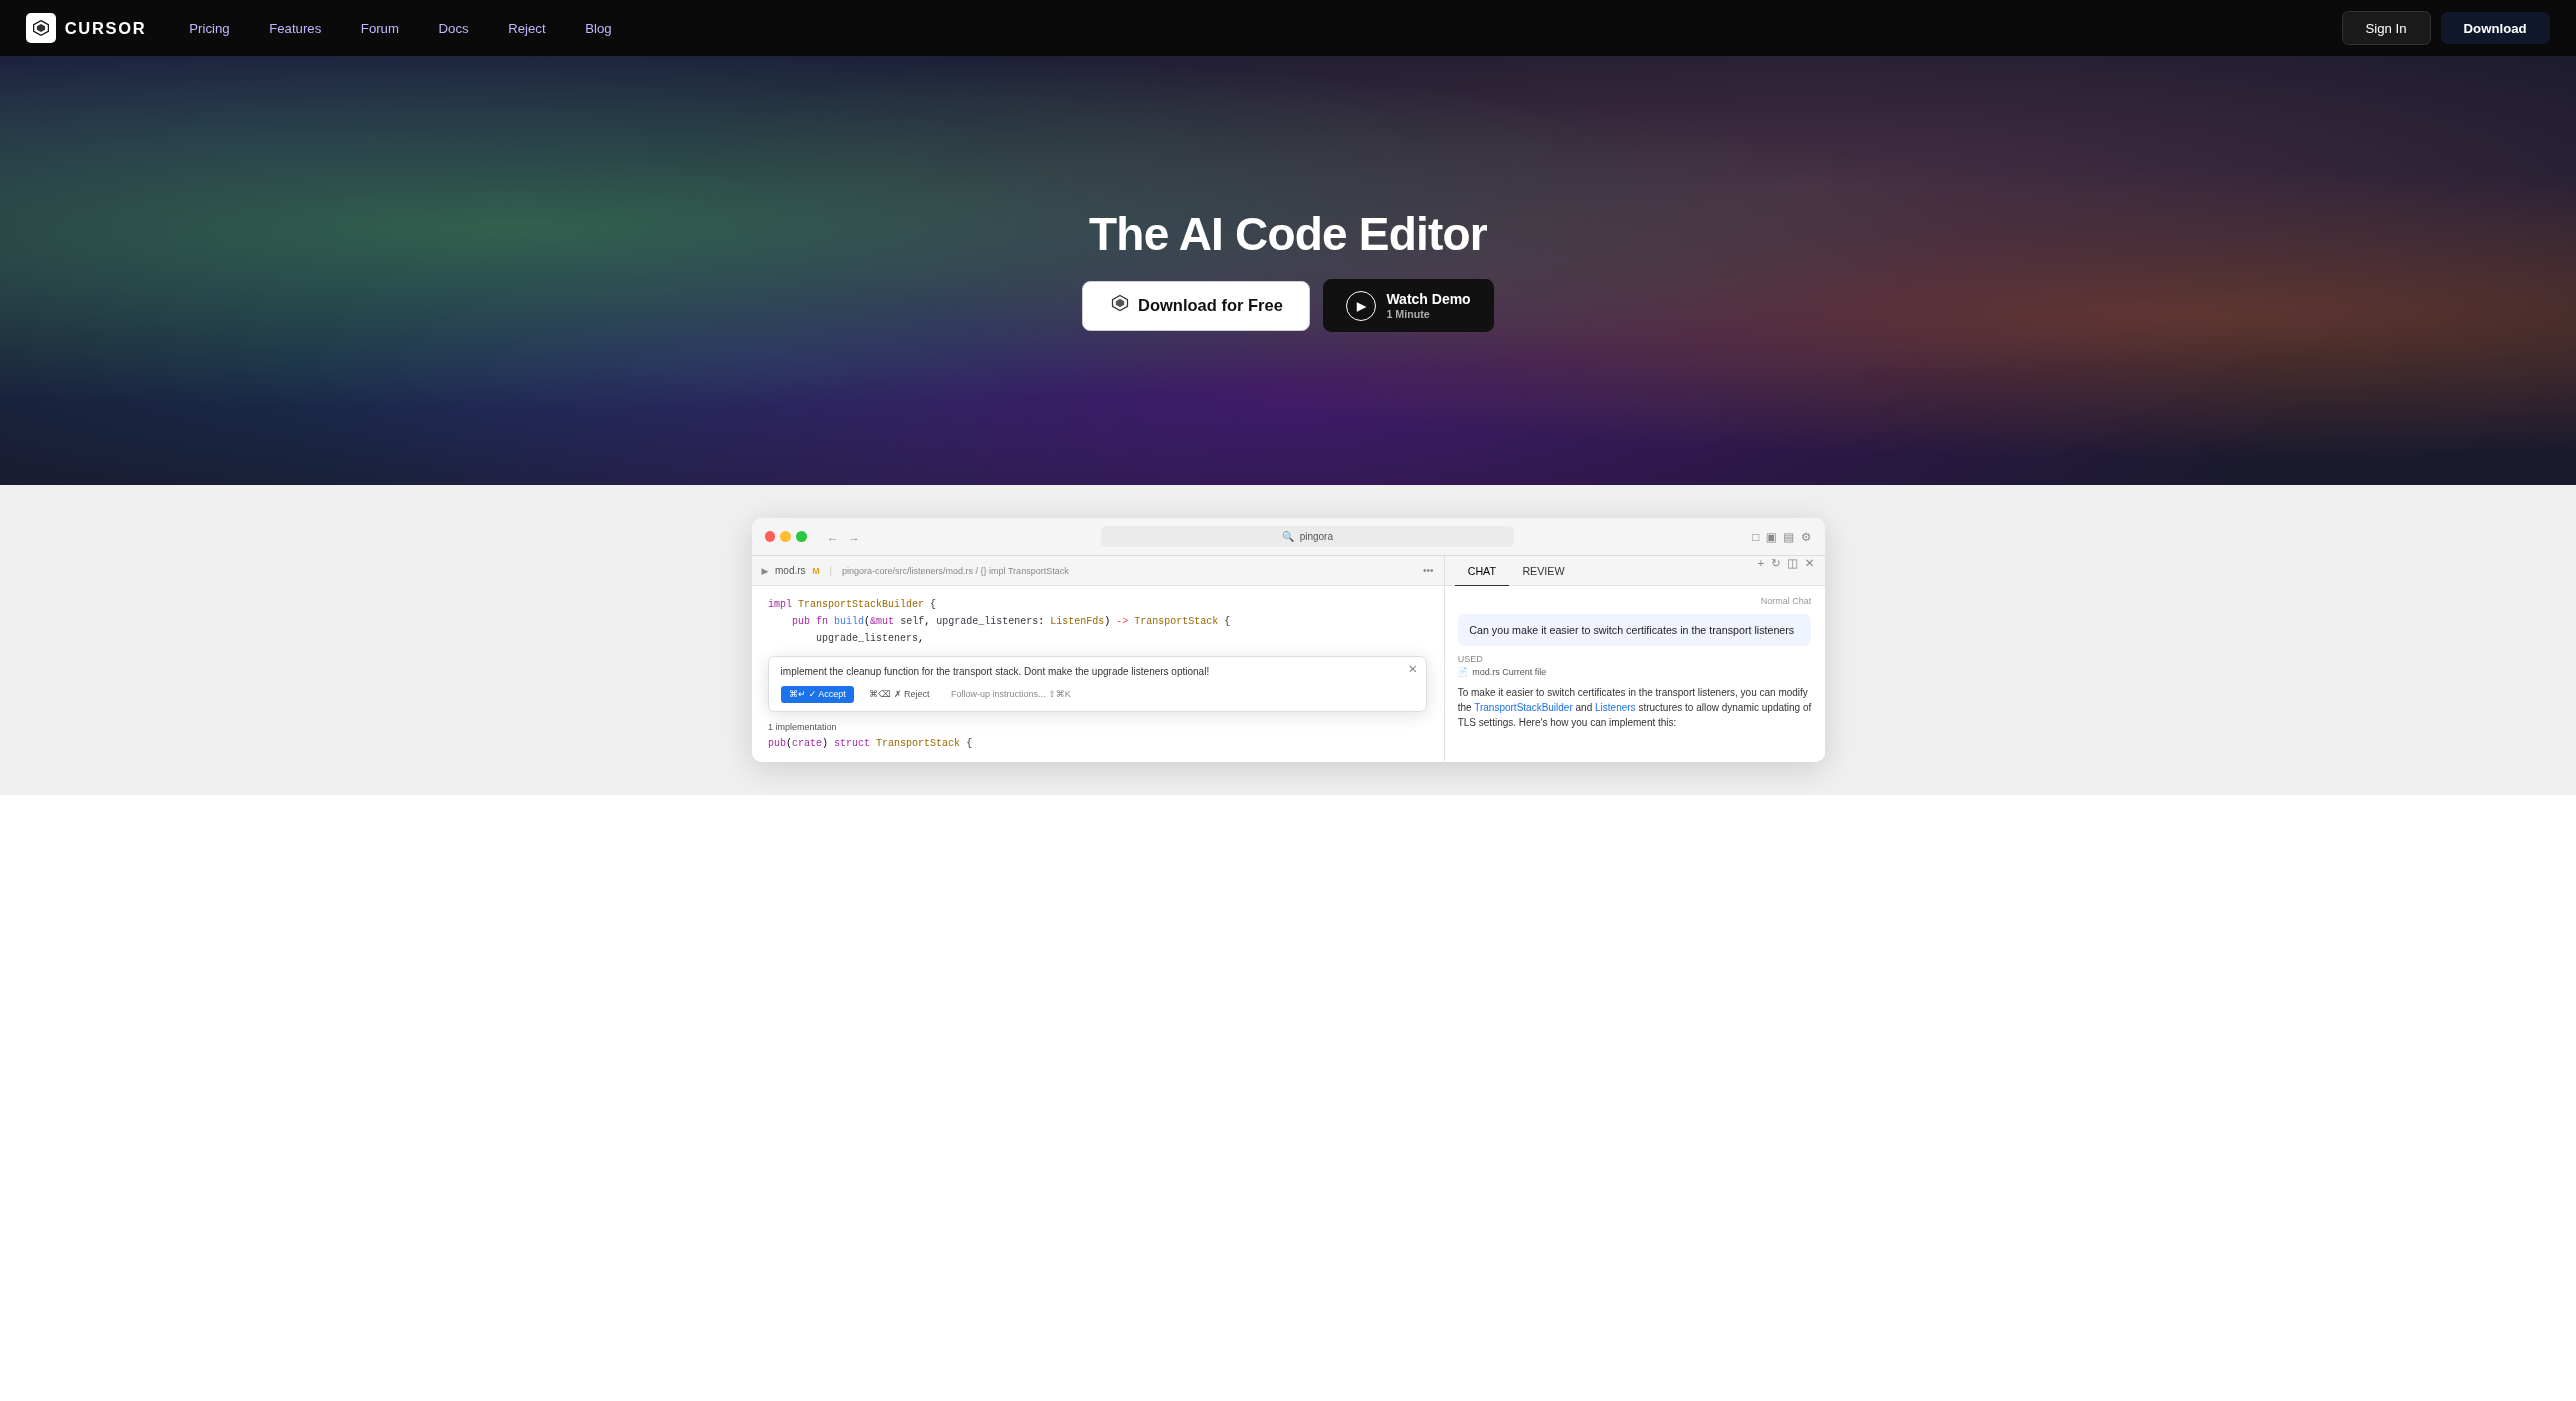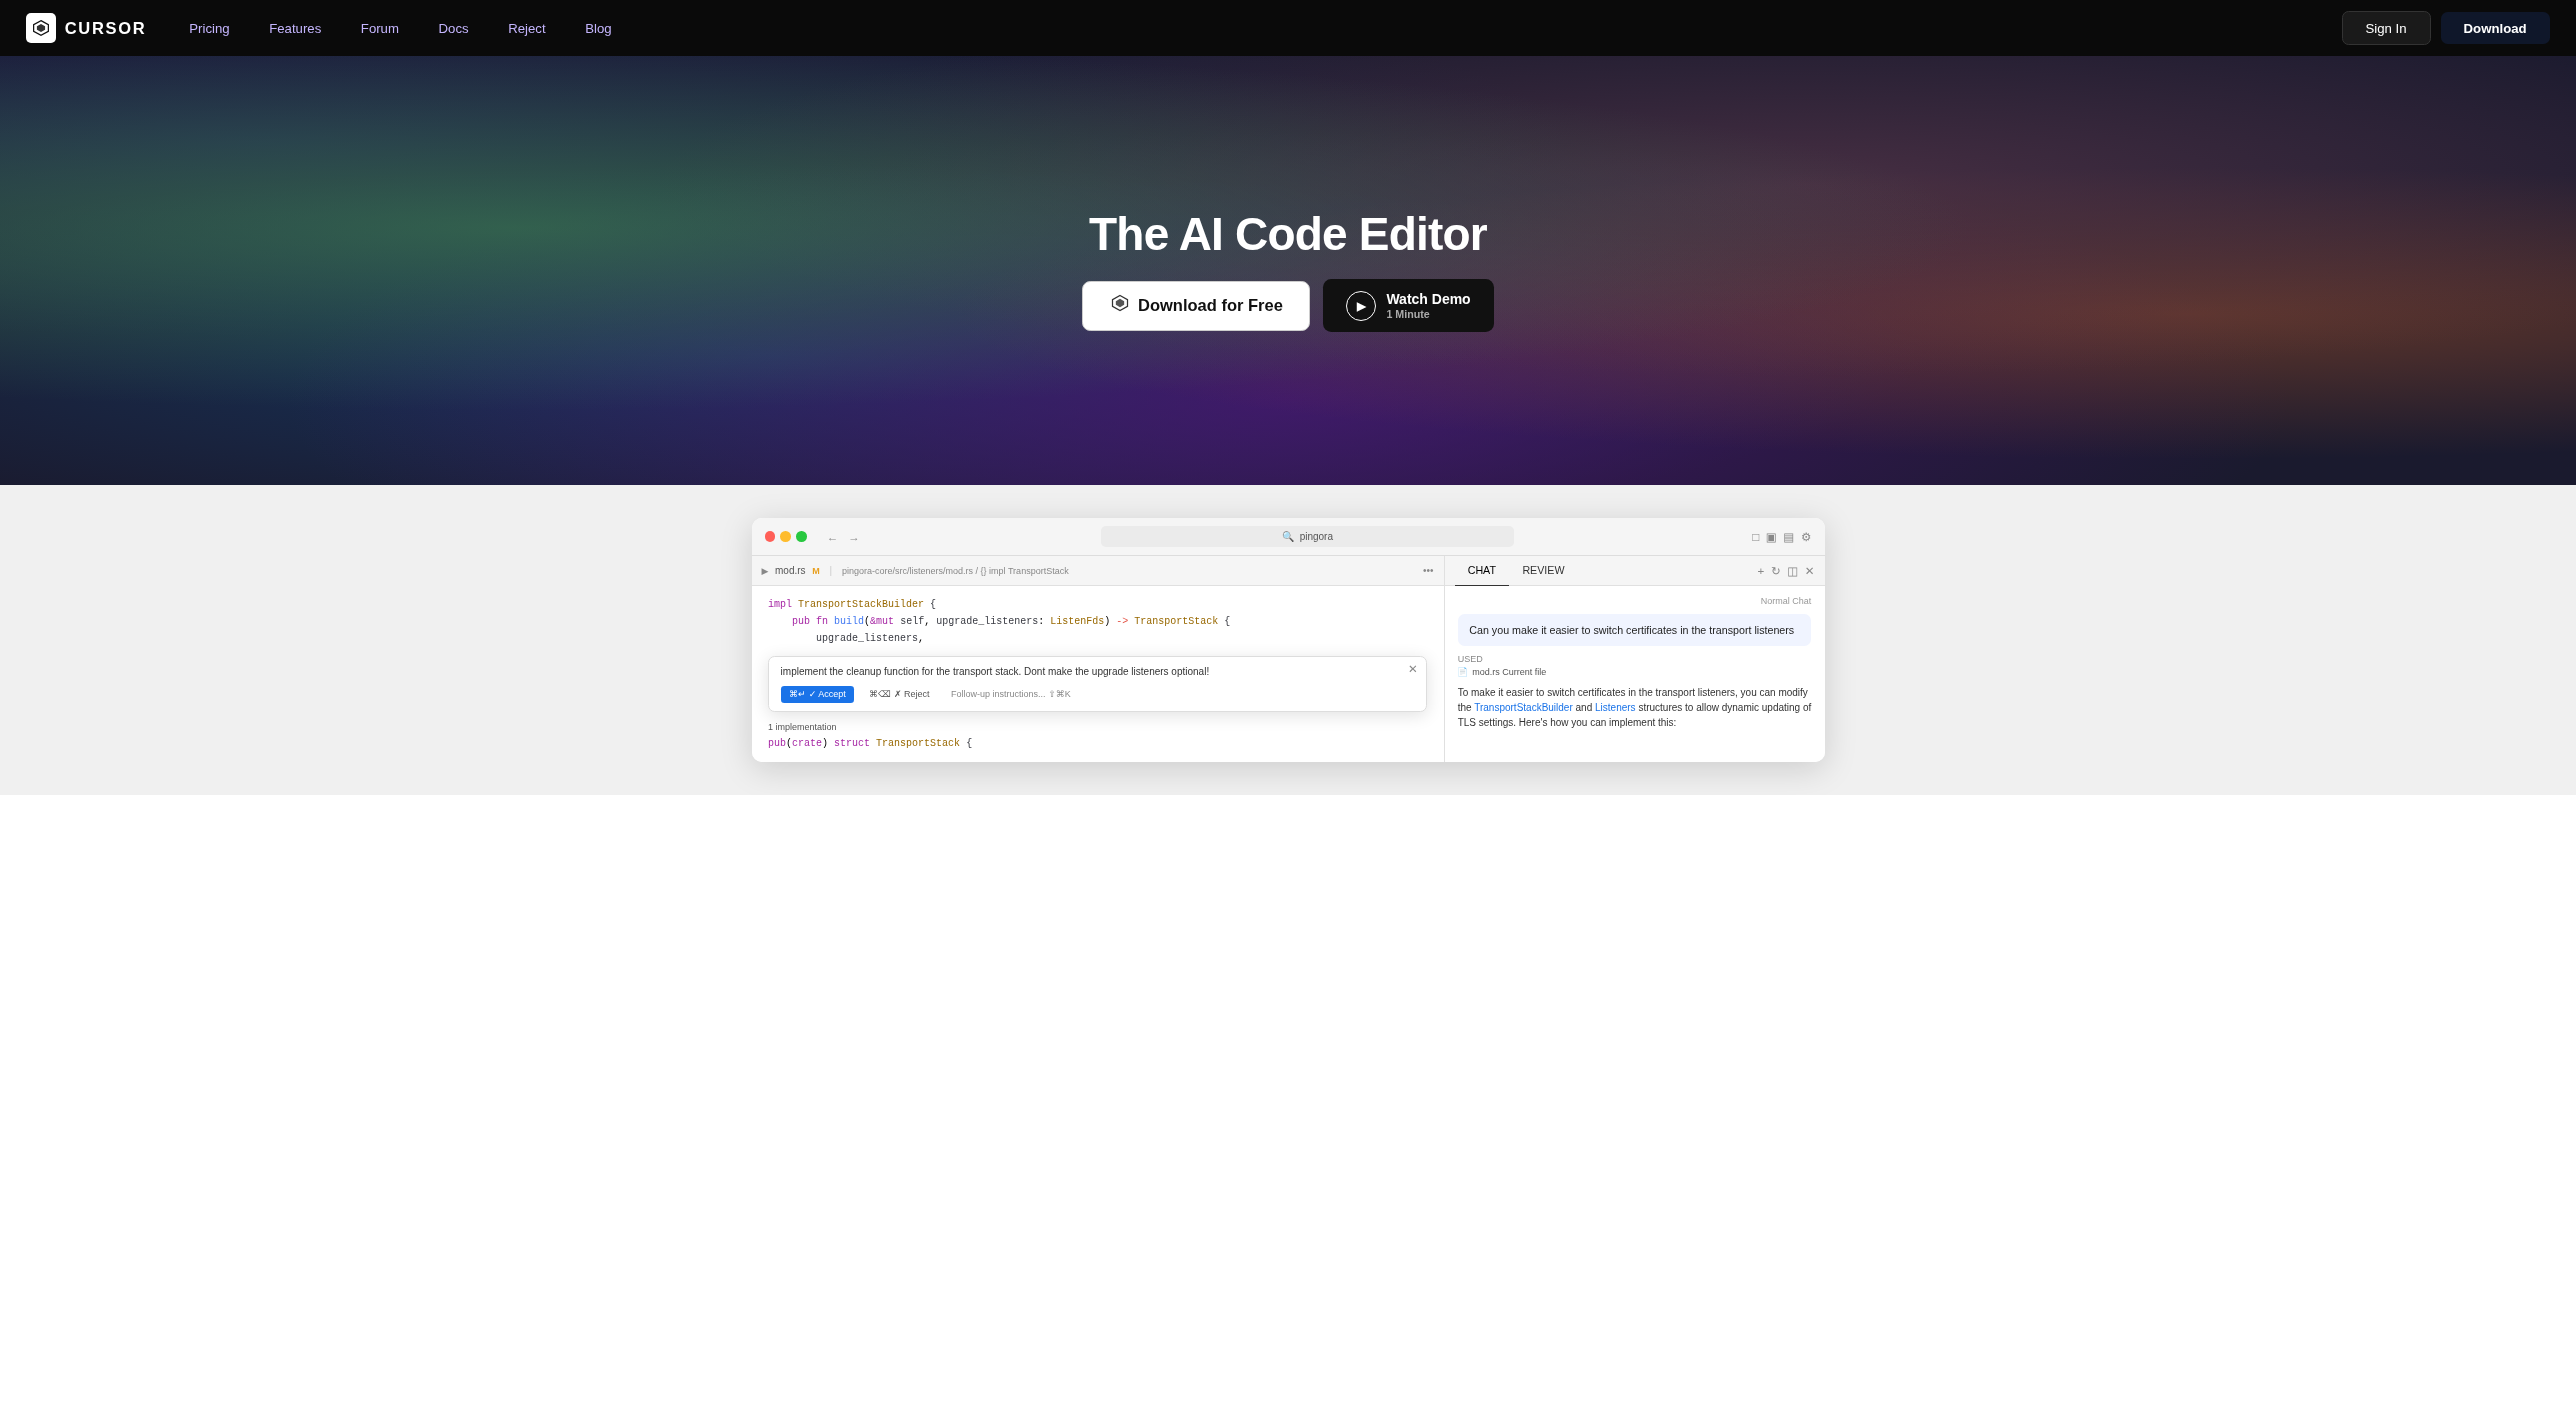--- a/index.html
+++ b/index.html
@@ -326,21 +326,20 @@
     .editor-right {
       width: 380px;
       background: #fff;
       display: flex;
       flex-direction: column;
     }
     .chat-tab-bar {
       background: #f5f5f5;
       border-bottom: 0.8px solid #e0e0e0;
       display: flex;
-      align-items: center;
       height: 30px;
       padding: 0 10px;
       gap: 0;
     }
     .chat-tab {
       padding: 0 13.2px;
       height: 30px;
       display: flex;
       align-items: center;
       font-size: 10.7px;

